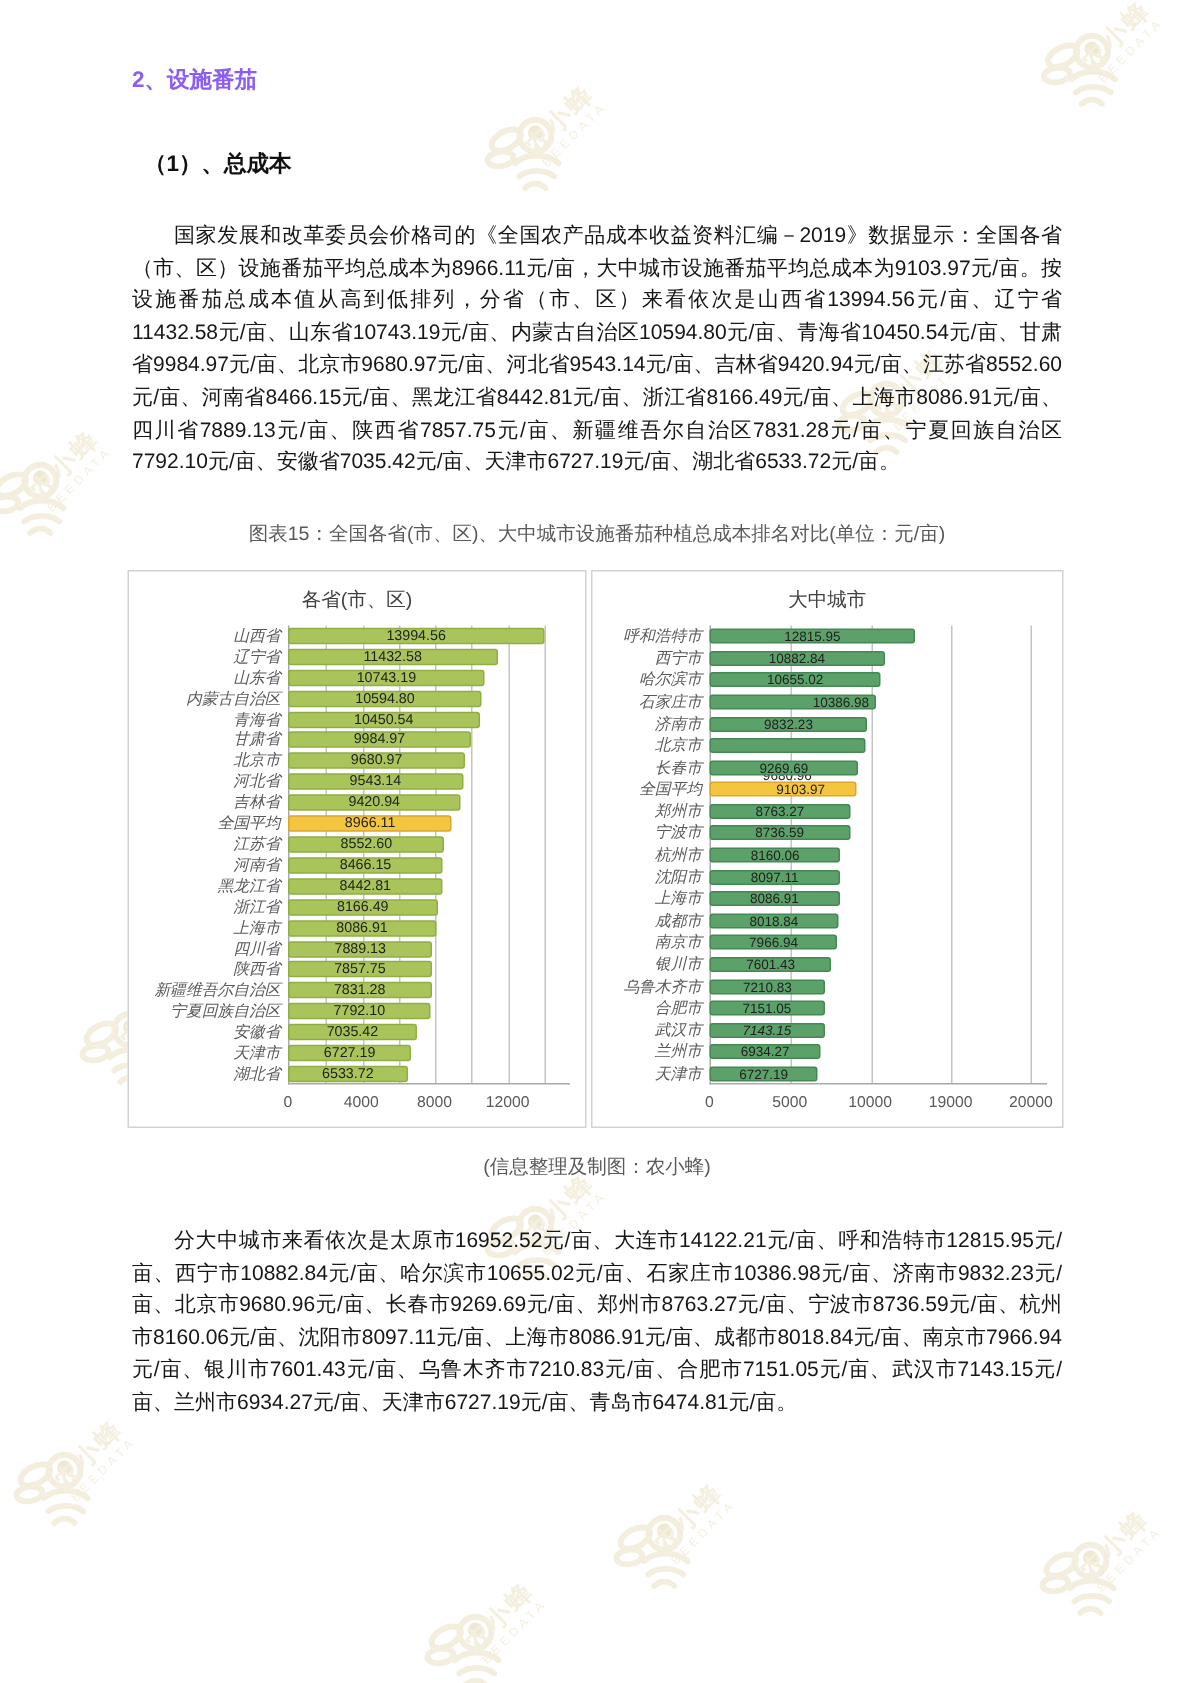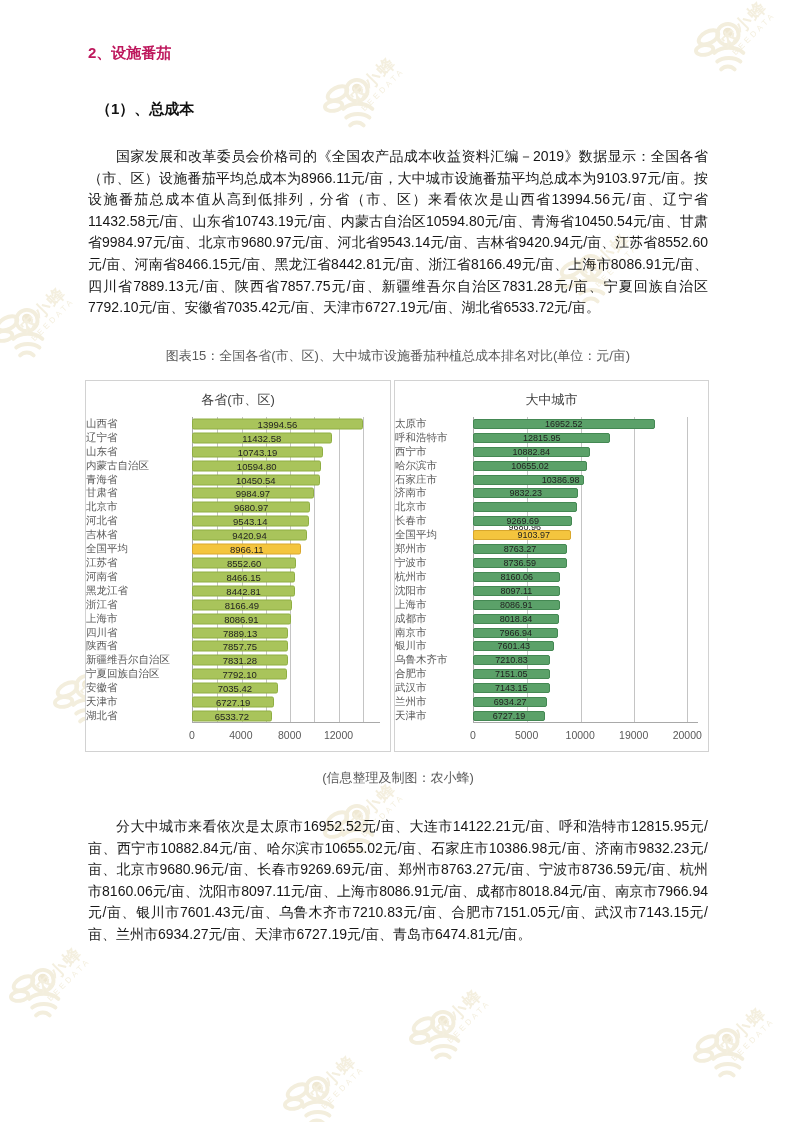--- a/index.html
+++ b/index.html
@@ -11,21 +11,21 @@
   .wm-layer{position:absolute;inset:0;z-index:0;pointer-events:none;}
   .wm{position:absolute;width:150px;height:120px;}
   .wm svg{position:absolute;left:0;top:22px;width:62px;height:62px;}
   .wm .wm-text{
     position:absolute;left:44px;top:34px;transform:rotate(-45deg);transform-origin:left bottom;
     color:#f4efdf;font-weight:bold;font-size:17px;letter-spacing:2px;line-height:1;white-space:nowrap;
   }
   .wm .wm-sub{display:block;font-size:8px;letter-spacing:3px;font-weight:normal;margin-top:2px;}
   
   .content{position:absolute;inset:0;z-index:1;}
-  .h1{position:absolute;left:88px;top:44px;font-size:15px;font-weight:bold;color:#be185d;}
+  .h1{position:absolute;left:88px;top:44px;font-size:15px;font-weight:bold;color:#8b5cf6;}
   .h2{position:absolute;left:96px;top:100px;font-size:15px;font-weight:bold;color:#111;}
   .para{
     position:absolute;left:88px;width:620px;margin:0;
     font-size:14px;line-height:21.6px;text-align:justify;text-indent:2em;color:#161616;
   }
   .p1{top:146px;}
   .p2{top:816px;}
   .figtitle{
     position:absolute;left:88px;top:347px;width:620px;text-align:center;
     font-size:13px;color:#595959;
@@ -41,21 +41,21 @@
     padding-top:10px;
   }
   .panel-0{width:306px;}
   .panel-1{width:315px;}
   .ptitle{height:24px;text-align:center;font-size:13px;color:#404040;}
   .plot{position:relative;height:330px;}
   .grid{position:absolute;top:2px;bottom:22px;border-left:1px solid #a9a9a9;border-bottom:1px solid #a9a9a9;}
   .gline{position:absolute;top:0;bottom:0;width:1px;background:#c4c4c4;}
   .rows{position:absolute;left:0;right:0;top:2px;bottom:22px;display:flex;flex-direction:column;}
   .brow{flex:1;display:flex;align-items:center;min-height:0;}
-  .clabel{color:#595959;white-space:nowrap;box-sizing:border-box;padding-right:5px;}
+  .clabel{text-align:right;color:#595959;white-space:nowrap;box-sizing:border-box;padding-right:5px;font-style:italic;}
   .panel-0 .clabel{width:106px;font-size:10.5px;}
   .panel-1 .clabel{width:78px;font-size:10.5px;}
   .track{position:relative;flex:1;height:100%;margin-right:10px;}
   .bar{
     position:absolute;left:0;top:50%;transform:translateY(-50%);
     border-radius:2px;box-sizing:border-box;
   }
   .panel-0 .bar{height:11px;}
   .panel-1 .bar{height:10px;}
   .vlabel{
@@ -448,27 +448,20 @@
         <div class="ptitle">大中城市</div>
         <div class="plot">
             <div class="grid" style="left: 78px; right: 10px;">
               <div class="gline" style="left: 23.8095%;"></div>
               <div class="gline" style="left: 47.619%;"></div>
               <div class="gline" style="left: 71.4286%;"></div>
               <div class="gline" style="left: 95.2381%;"></div>
             </div>
             <div class="rows">
               <div class="brow">
-                <div class="clabel">太原市</div>
-                <div class="track">
-                  <div class="bar" style="width: 80.7263%; background: rgb(91, 161, 105); border: 1px solid rgb(68, 136, 83);"></div>
-                  <div class="vlabel" style="width: 80.7263%;">16952.52</div>
-                </div>
-              </div>
-              <div class="brow">
                 <div class="clabel">呼和浩特市</div>
                 <div class="track">
                   <div class="bar" style="width: 61.0283%; background: rgb(91, 161, 105); border: 1px solid rgb(68, 136, 83);"></div>
                   <div class="vlabel" style="width: 61.0283%;">12815.95</div>
                 </div>
               </div>
               <div class="brow">
                 <div class="clabel">西宁市</div>
                 <div class="track">
                   <div class="bar" style="width: 51.823%; background: rgb(91, 161, 105); border: 1px solid rgb(68, 136, 83);"></div>
@@ -584,21 +577,21 @@
                 <div class="clabel">合肥市</div>
                 <div class="track">
                   <div class="bar" style="width: 34.0526%; background: rgb(91, 161, 105); border: 1px solid rgb(68, 136, 83);"></div>
                   <div class="vlabel" style="width: 34.0526%;">7151.05</div>
                 </div>
               </div>
               <div class="brow">
                 <div class="clabel">武汉市</div>
                 <div class="track">
                   <div class="bar" style="width: 34.015%; background: rgb(91, 161, 105); border: 1px solid rgb(68, 136, 83);"></div>
-                  <div class="vlabel" style="width: 34.015%;">7143.15</div>
+                  <div class="vlabel" style="width: 34.015%; font-style: italic;">7143.15</div>
                 </div>
               </div>
               <div class="brow">
                 <div class="clabel">兰州市</div>
                 <div class="track">
                   <div class="bar" style="width: 33.0203%; background: rgb(91, 161, 105); border: 1px solid rgb(68, 136, 83);"></div>
                   <div class="vlabel" style="width: 33.0203%;">6934.27</div>
                 </div>
               </div>
               <div class="brow">

